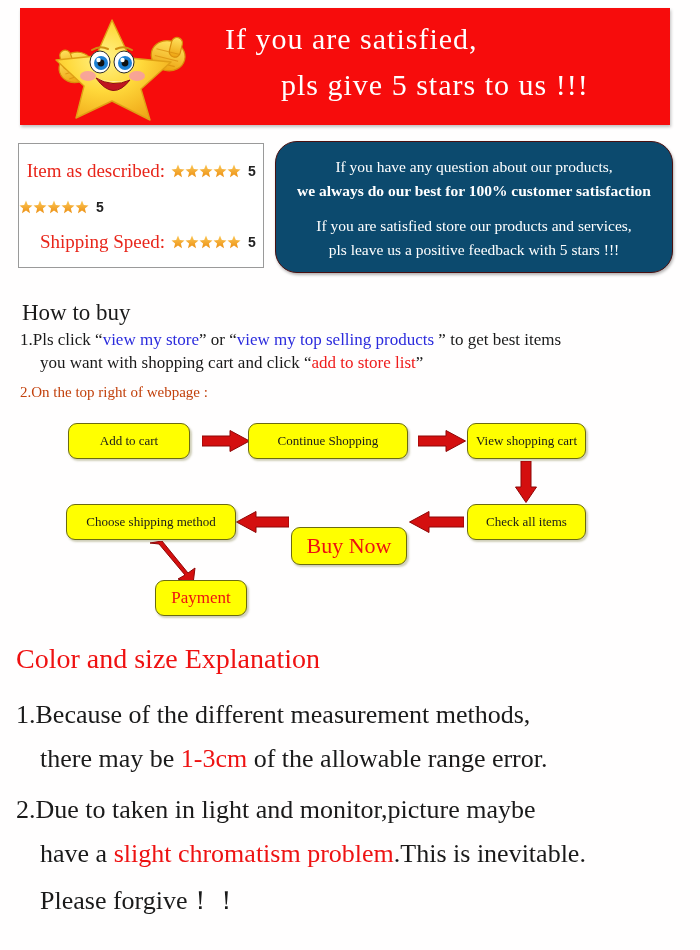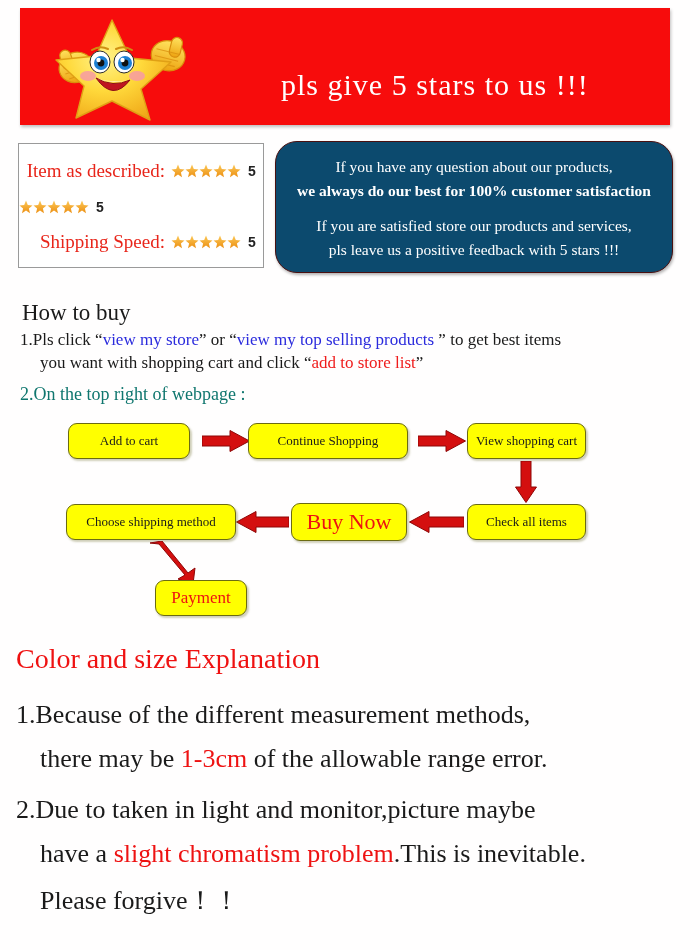--- a/index.html
+++ b/index.html
@@ -154,22 +154,22 @@
     left: 40px;
     top: 353px;
     font-size: 17px;
     color: #1a1a1a;
     white-space: nowrap;
   }
   .howto-l3 {
     position: absolute;
     left: 20px;
     top: 384px;
-    font-size: 18px;
-    color: #0f766e;
+    font-size: 15px;
+    color: #c2410c;
     white-space: nowrap;
   }
   .blue { color: #2b2bdd; }
   .red  { color: #ef1c1c; }
 
   
   .flow-box {
     position: absolute;
     background: #ffff00;
     border: 1.6px solid #6b6b12;
@@ -180,20 +180,21 @@
     justify-content: center;
     color: #1a1a1a;
     font-size: 13px;
     font-family: "Liberation Serif", serif;
     box-shadow: 1.5px 2px 2px rgba(120,120,60,0.35);
     white-space: nowrap;
   }
   .flow-box.big-red {
     color: #ee1111;
     font-size: 22px;
+    margin-top: 24px;
   }
   .flow-box.pay-red {
     color: #ee1111;
     font-size: 17px;
   }
 
   .arrow-r, .arrow-l {
     position: absolute;
     height: 22px;
   }
@@ -274,20 +275,21 @@
 
       <ellipse cx="50" cy="64" rx="8" ry="5" fill="#f79aa5" opacity="0.85"></ellipse>
       <ellipse cx="99" cy="64" rx="8" ry="5" fill="#f79aa5" opacity="0.85"></ellipse>
 
       <path d="M58 66 q17 24 34 2 q-17 8 -34 -2 Z" fill="#c01520" stroke="#8d0d16" stroke-width="1"></path>
       <path d="M59 67 q16 5 32 1 q-16 3 -32 -1 Z" fill="#ffffff"></path>
     </svg>
   </div>
 
   <div class="banner-text">
+    <div class="banner-line1">If you are satisfied,</div>
     <div class="banner-line2">pls give 5 stars to us !!!</div>
   </div>
 </div>
 
 <div class="ratings-box">
 
   <div class="rating-row r0">
     <span class="rating-label">Item as described:</span>
     <span class="rating-stars">
       <svg width="70" height="14" viewBox="0 0 70 14">

